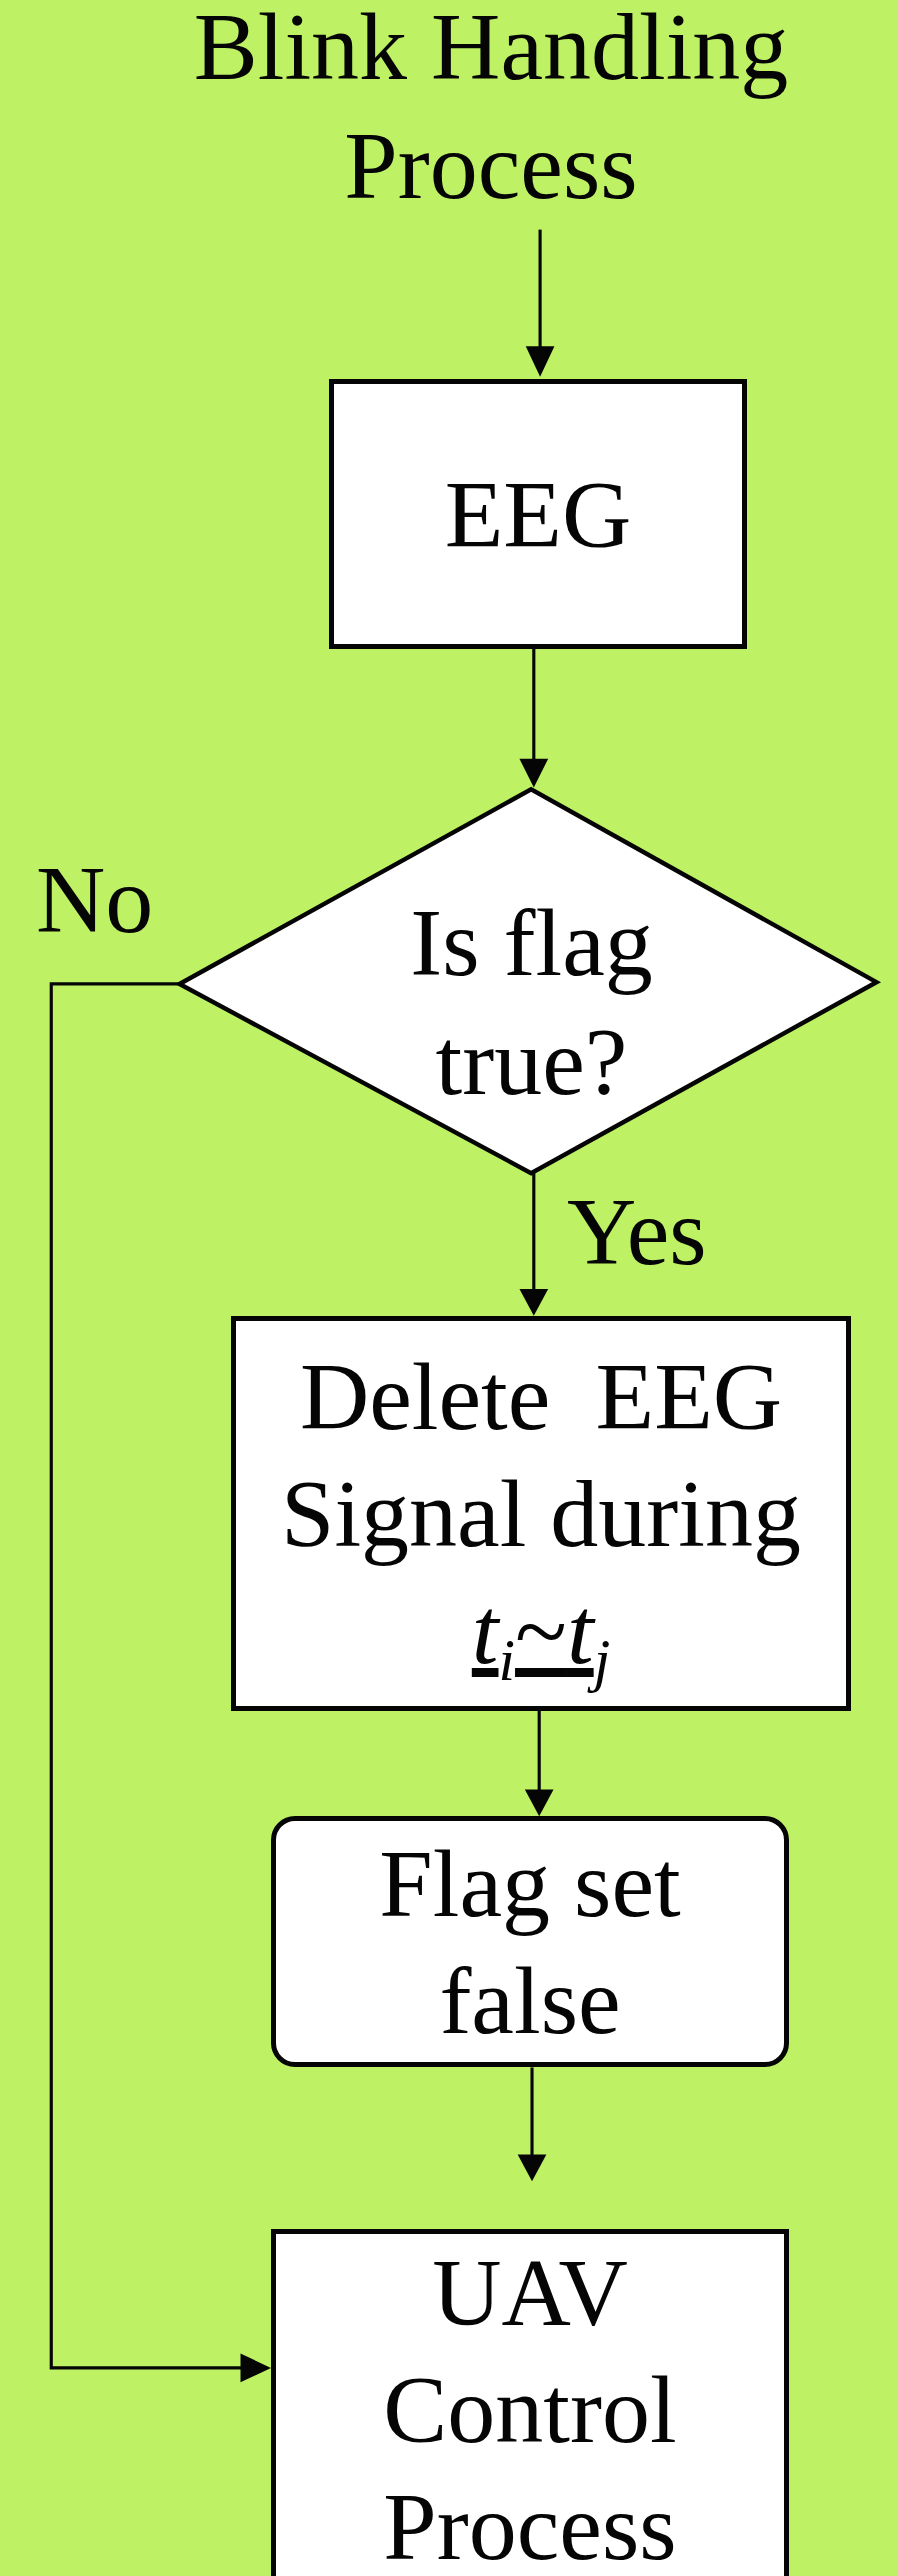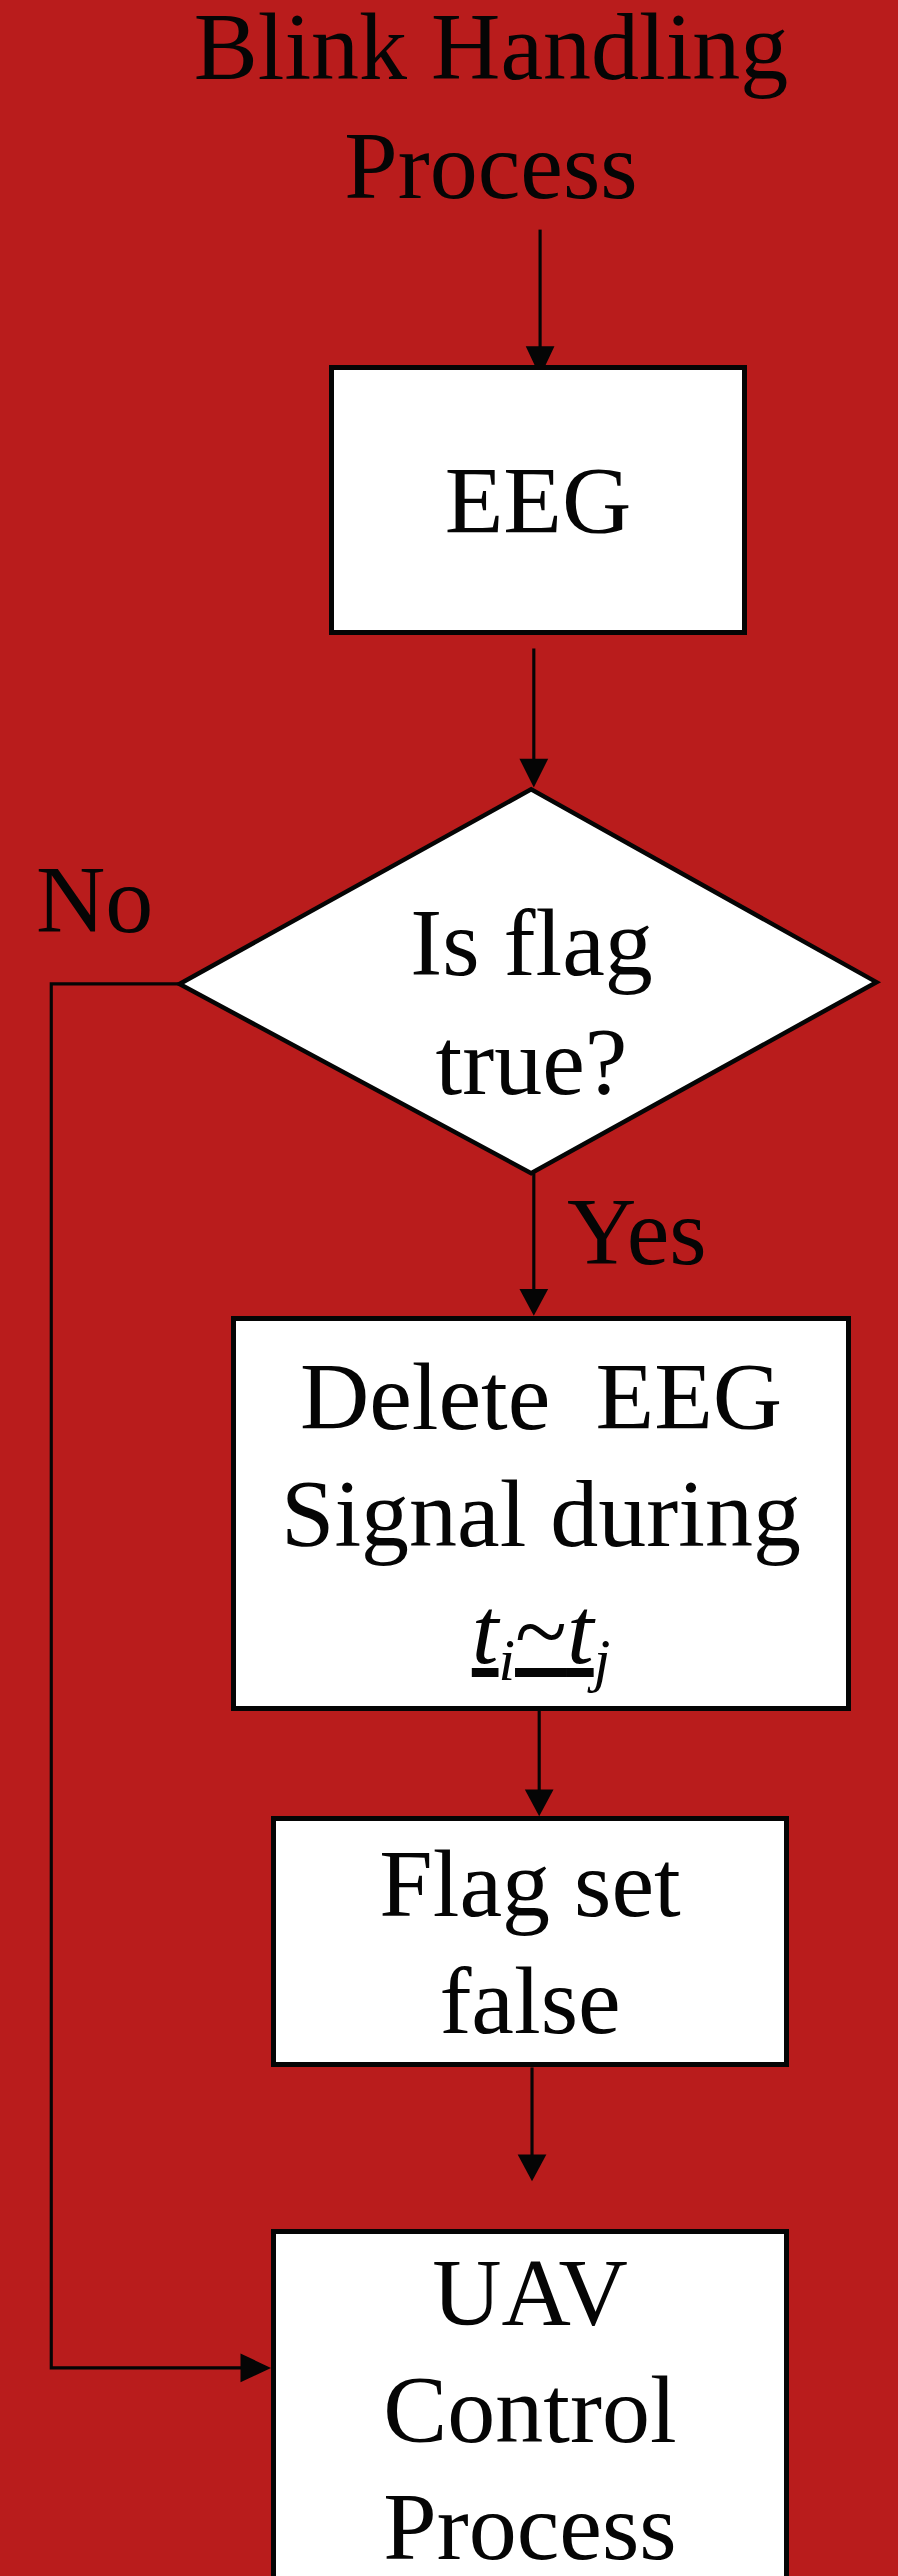--- a/index.html
+++ b/index.html
@@ -1,20 +1,20 @@
 <!DOCTYPE html>
 <html style="font-size:14.4px"><head>
 <meta charset="utf-8">
 <style>
   html, body { margin: 0; padding: 0; background: #ffffff; }
   #stage {
     position: relative;
     width: 899px;
     height: 2576px;
-    background: #b91c1c;
+    background: #bef264;
     font-family: "Liberation Serif", "DejaVu Serif", serif;
     color: #050505;
     overflow: hidden;
   }
   #wires { position: absolute; left: 0; top: 0; width: 899px; height: 2576px; }
 
   .flow-title {
     position: absolute;
     left: 83px; top: -12.6px; width: 816px;
     text-align: center;
@@ -30,23 +30,23 @@
     background: #ffffff;
     display: flex;
     flex-direction: column;
     align-items: center;
     justify-content: center;
     text-align: center;
     font-size: 96px;
     line-height: 117px;
     white-space: nowrap;
   }
-  .node-eeg    { left: 329px; top: 365px;  width: 418px; height: 270px; }
+  .node-eeg    { left: 329px; top: 379px;  width: 418px; height: 270px; }
   .node-delete { left: 231px; top: 1316px; width: 620px; height: 395px; }
-  .node-flag   { left: 271px; top: 1816px; width: 518px; height: 251px; }
+  .node-flag   { left: 271px; top: 1816px; width: 518px; height: 251px; border-radius: 24px; }
   .node-uav    { left: 271px; top: 2181px; width: 518px; height: 360px; margin-top: 48px; }
 
   .wide-space { word-spacing: 0.22em; }
 
   .decision-label {
     position: absolute;
     left: 352px; top: 883px; width: 359px;
     text-align: center;
     font-size: 96px;
     line-height: 119px;

